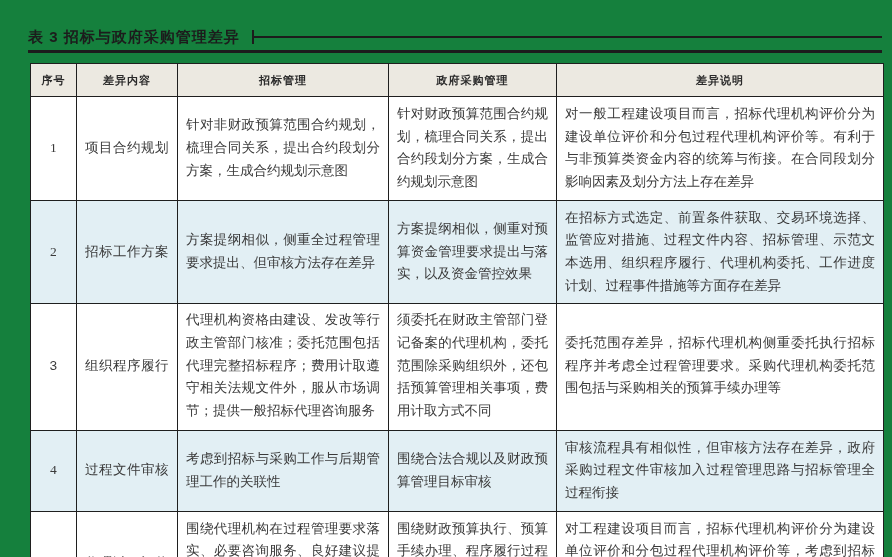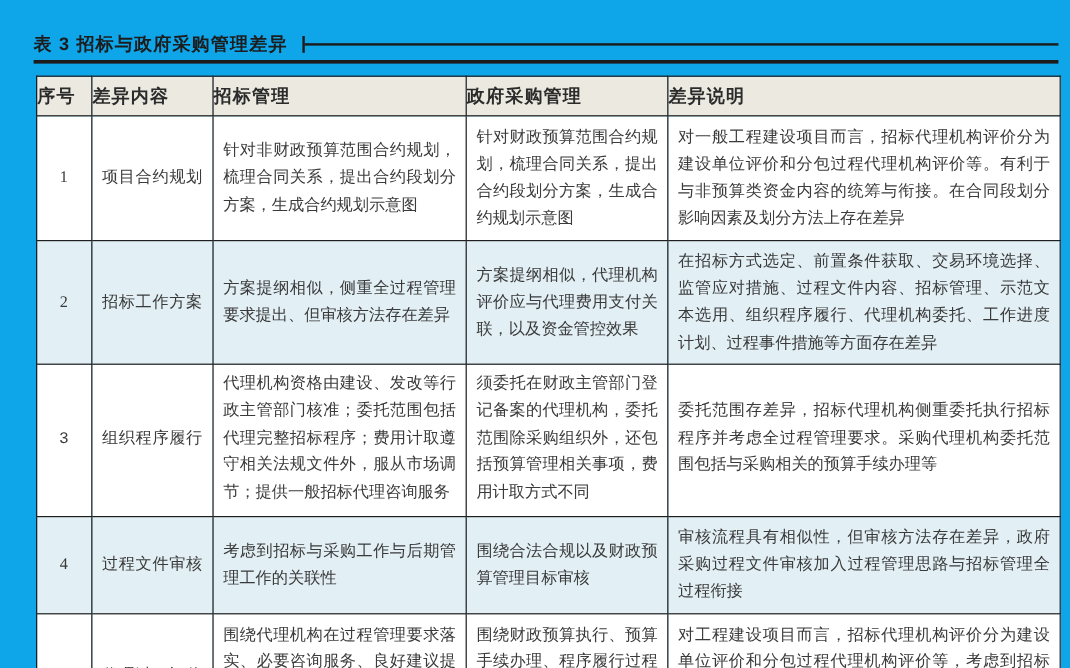--- a/index.html
+++ b/index.html
@@ -2,21 +2,21 @@
 <html><head>
 <meta charset="utf-8">
 <style>
   * { margin: 0; padding: 0; box-sizing: border-box; }
   html, body {
     width: 892px; height: 557px;
     background: #ffffff;
     font-family: "Liberation Sans", sans-serif;
     overflow: hidden;
   }
-  .page { position: relative; width: 892px; height: 557px; background: #0ea5e9; }
+  .page { position: relative; width: 892px; height: 557px; background: #15803d; }
 
   
   .caption-row {
     position: absolute; top: 26px; left: 28px; right: 10px;
     display: flex; align-items: center; height: 22px;
   }
   .caption-title {
     font-size: 15px; font-weight: bold; color: #1c1c1c;
     letter-spacing: 1px; white-space: nowrap;
   }
@@ -39,22 +39,22 @@
     width: 853px;
     color: #3a3a3a;
   }
   .diff-table th, .diff-table td {
     border: 1px solid #1f1f1f;
     vertical-align: middle;
   }
   .diff-table th {
     background: #ece9e1;
     height: 33px;
-    font-size: 15px; font-weight: bold; color: #2b2b2b;
-    text-align: left; letter-spacing: 1px;
+    font-size: 11px; font-weight: bold; color: #2b2b2b;
+    text-align: center; letter-spacing: 1px;
     font-family: "Liberation Sans", sans-serif;
   }
   .diff-table td {
     font-family: "Liberation Serif", serif;
     font-size: 13.5px; line-height: 1.68;
     padding: 6px 8px;
   }
   .diff-table td.c-center { text-align: center; padding: 6px 2px; letter-spacing: 0.5px; }
   .diff-table td.c-text { text-align: justify; text-justify: inter-ideograph; }
   tr.stripe td { background: #e2eff4; }
@@ -100,21 +100,21 @@
           <td class="c-center">1</td>
           <td class="c-center">项目合约规划</td>
           <td class="c-text">针对非财政预算范围合约规划，梳理合同关系，提出合约段划分方案，生成合约规划示意图</td>
           <td class="c-text">针对财政预算范围合约规划，梳理合同关系，提出合约段划分方案，生成合约规划示意图</td>
           <td class="c-text">对一般工程建设项目而言，招标代理机构评价分为建设单位评价和分包过程代理机构评价等。有利于与非预算类资金内容的统筹与衔接。在合同段划分影响因素及划分方法上存在差异</td>
         </tr>
         <tr class="stripe h-r2">
           <td class="c-center">2</td>
           <td class="c-center">招标工作方案</td>
           <td class="c-text">方案提纲相似，侧重全过程管理要求提出、但审核方法存在差异</td>
-          <td class="c-text">方案提纲相似，代理机构评价应与代理费用支付关联，以及资金管控效果</td>
+          <td class="c-text">方案提纲相似，侧重对预算资金管理要求提出与落实，以及资金管控效果</td>
           <td class="c-text">在招标方式选定、前置条件获取、交易环境选择、监管应对措施、过程文件内容、招标管理、示范文本选用、组织程序履行、代理机构委托、工作进度计划、过程事件措施等方面存在差异</td>
         </tr>
         <tr class="plain h-r3">
           <td class="c-center">3</td>
           <td class="c-center">组织程序履行</td>
           <td class="c-text">代理机构资格由建设、发改等行政主管部门核准；委托范围包括代理完整招标程序；费用计取遵守相关法规文件外，服从市场调节；提供一般招标代理咨询服务</td>
           <td class="c-text">须委托在财政主管部门登记备案的代理机构，委托范围除采购组织外，还包括预算管理相关事项，费用计取方式不同</td>
           <td class="c-text">委托范围存差异，招标代理机构侧重委托执行招标程序并考虑全过程管理要求。采购代理机构委托范围包括与采购相关的预算手续办理等</td>
         </tr>
         <tr class="stripe h-r4">

